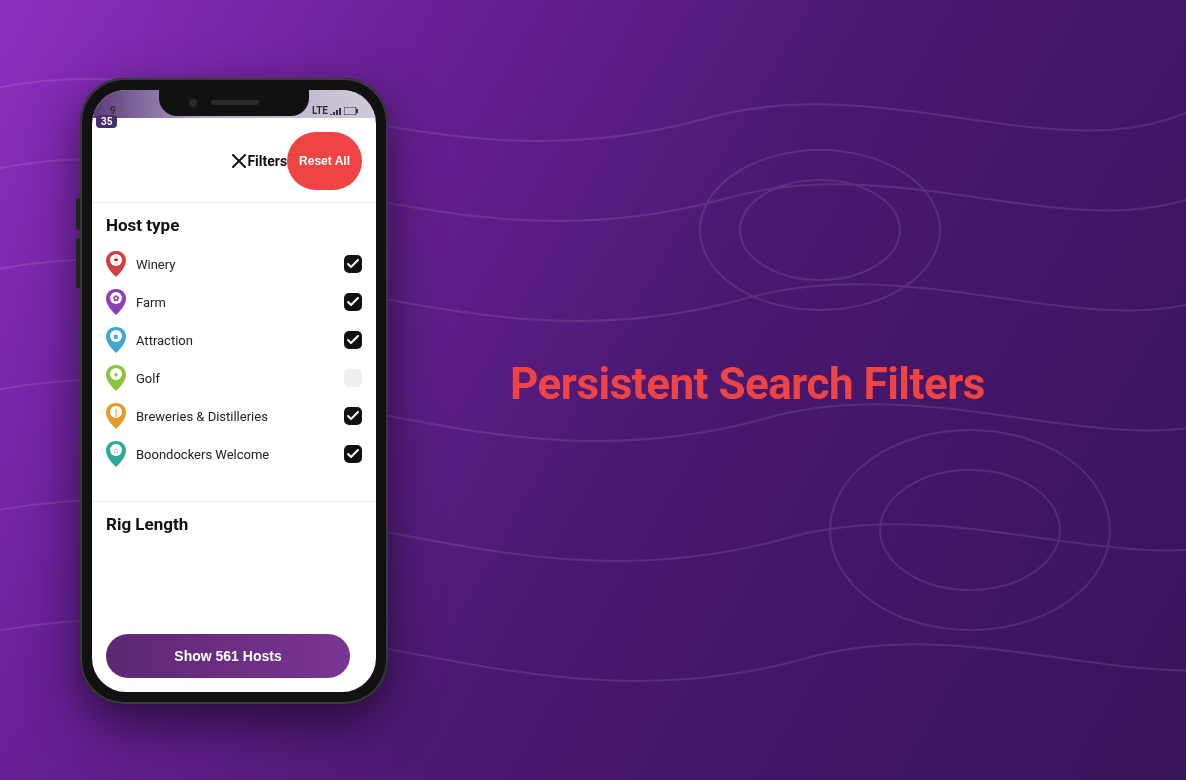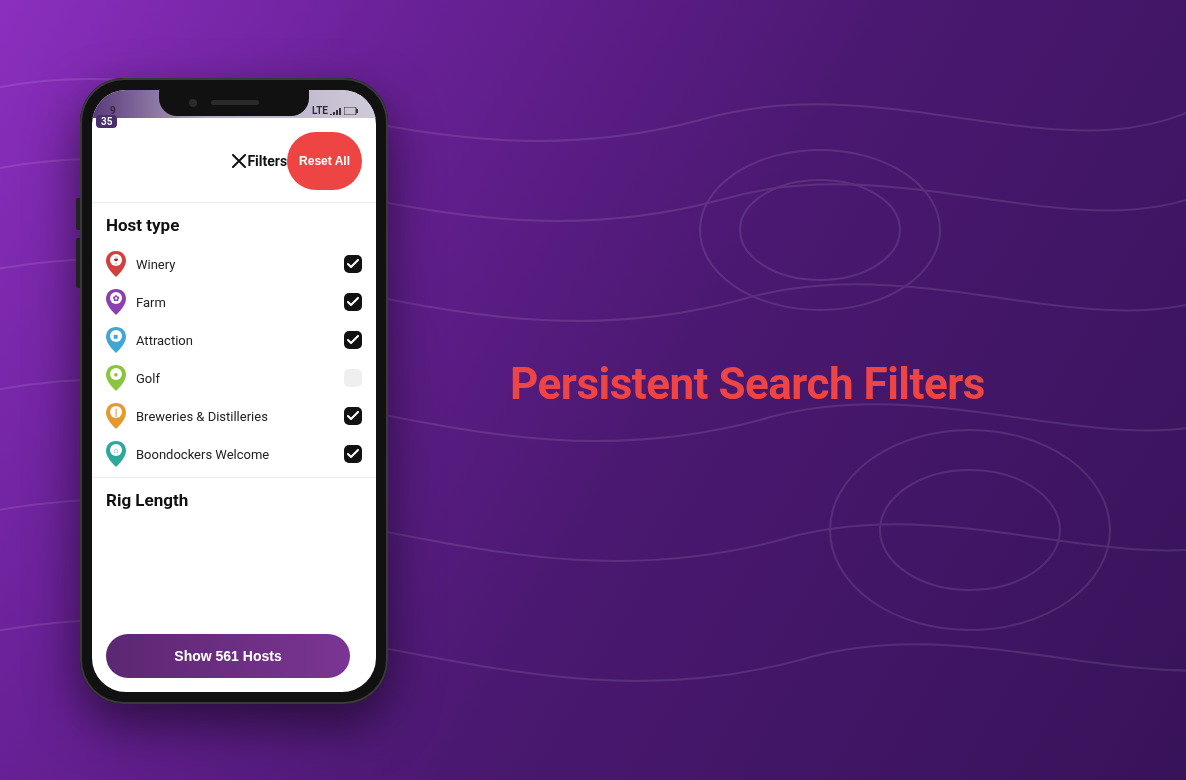--- a/index.html
+++ b/index.html
@@ -72,21 +72,21 @@
     border-bottom: 1px solid #eee;
   }
   .close-x { width:16px; height:16px; display:flex; align-items:center; justify-content:center; cursor:pointer; }
   .title { font-size: 14px; font-weight: 700; color:#111; }
   .pill-btn {
     background:#ef4444; color:#fff; border:none; font-weight:600; font-size:12px;
     padding:22px 12px; border-radius: 999px; cursor:pointer;
   }
   
   .section { padding: 12px 14px 4px 14px; }
-  .section-divider { border-top:1px solid #eee; margin-top:0; }
+  .section-divider { border-top:1px solid #eee; margin-top:24px; }
   .section-title { font-size: 17px; font-weight:700; color:#111; margin-bottom: 10px; }
   .host-row {
     display:flex; align-items:center; justify-content:space-between;
     padding: 6px 0;
   }
   .host-left { display:flex; align-items:center; gap:10px; }
   .host-label { font-size: 13px; color:#222; }
   .pin {
     width:20px; height:26px; display:flex; align-items:center; justify-content:center;
     position:relative;

